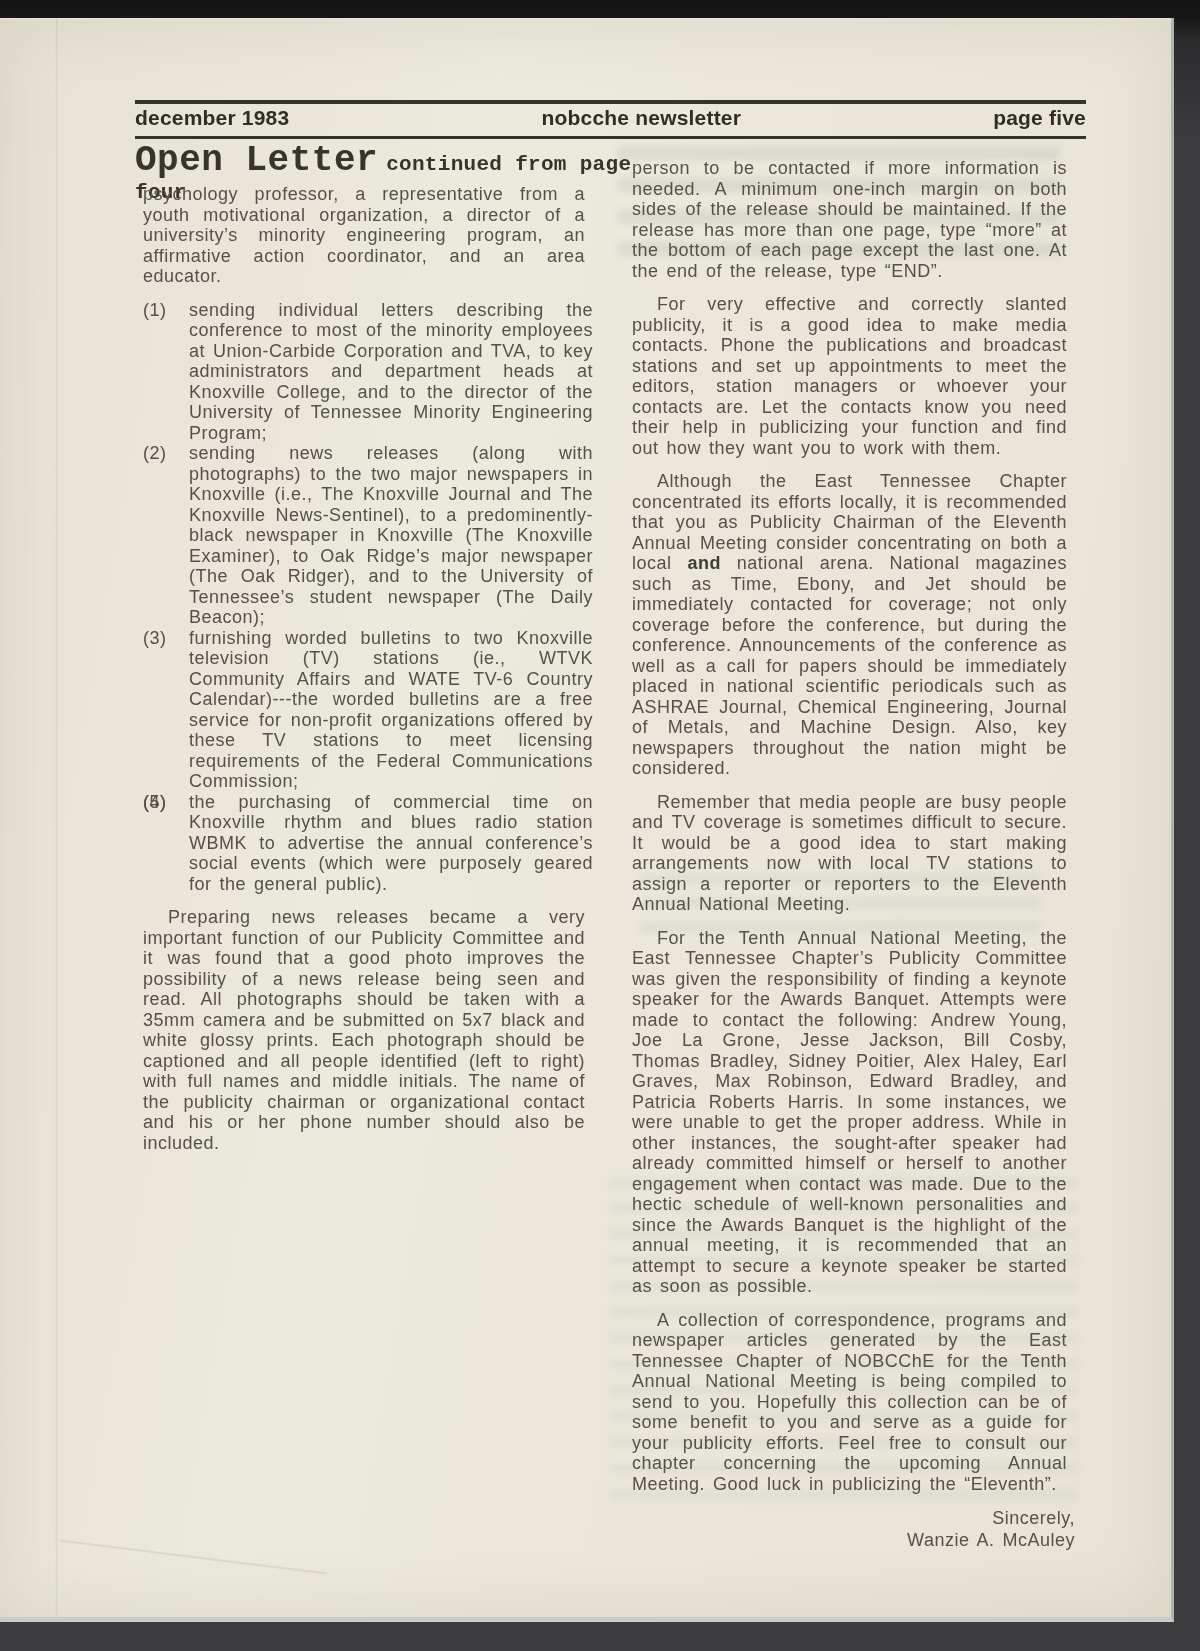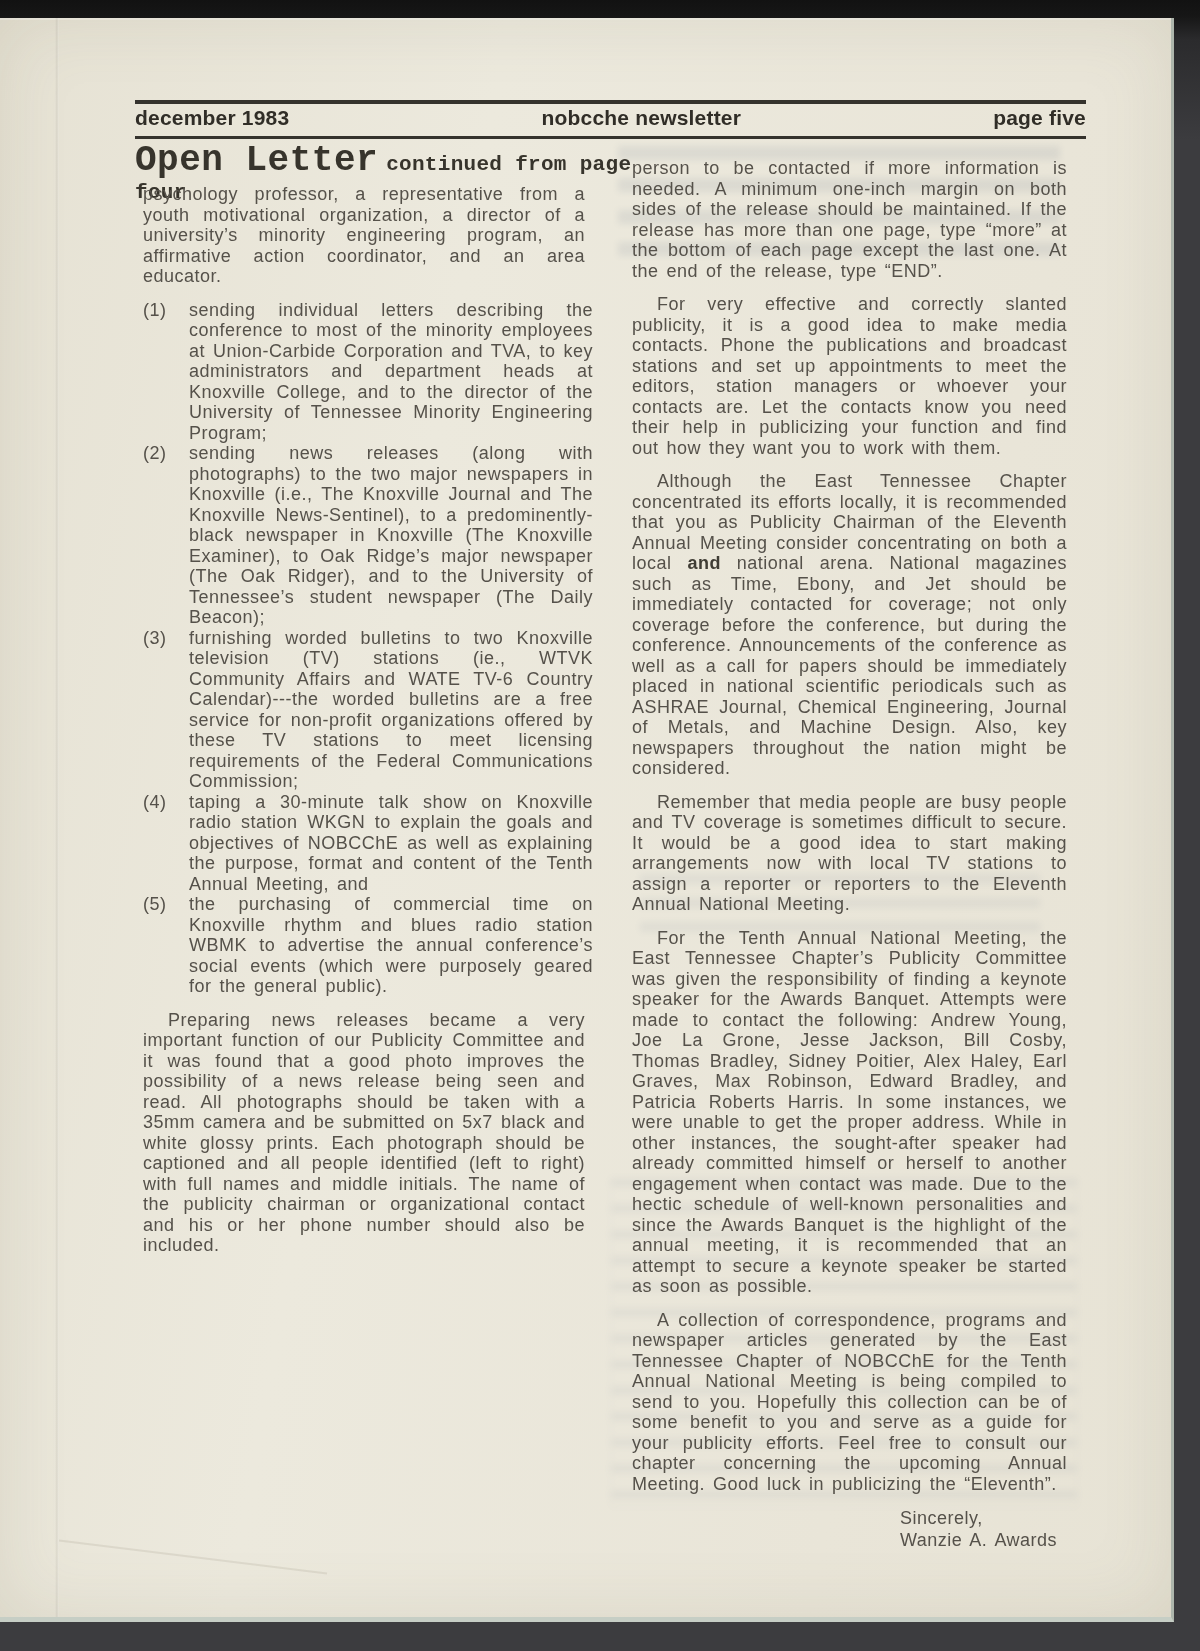--- a/index.html
+++ b/index.html
@@ -45,21 +45,21 @@
   .col-left{left:143px;}
   .col-right{left:632px; top:140px; width:443px;}
   .col p{margin:0 8px 13px 0;}
   .para-group.no-first-indent p:first-child{text-indent:0;}
   .para-group p, p.emphasis{text-indent:25px;}
   .numbered-list{margin:0 0 13px 0;}
   .list-item{position:relative; padding-left:46px; margin:0;}
   .list-marker{position:absolute; left:0; top:0; letter-spacing:.5px;}
   .emphasis b{color:#403d35;}
   .signoff{margin-top:12px; padding-left:268px; text-align:left;}
-  .signoff p{margin:0; line-height:22px;}
+  .signoff p{margin:0; line-height:22px;text-align:right;}
   .ghost{position:absolute; filter:blur(3px); transform:scaleX(-1); pointer-events:none;}
   .ghost.g1{left:618px; top:128px; width:442px; height:112px; opacity:.09;
     background:repeating-linear-gradient(180deg,#4a5a75 0 14px,transparent 14px 32px);}
   .ghost.g2{left:640px; top:856px; width:400px; height:66px; opacity:.07;
     background:repeating-linear-gradient(180deg,#5a6c85 0 10px,transparent 10px 24px);}
   .ghost.g3{left:610px; top:1160px; width:468px; height:330px; opacity:.06;
     background:repeating-linear-gradient(180deg,#5a6c85 0 9px,transparent 9px 26px);
     box-shadow:inset 0 0 0 2px rgba(100,115,145,.5);}
 </style>
 </head>
@@ -97,21 +97,20 @@
         <div class="list-item">
         <span class="list-marker">(2)</span>
         <span class="list-text">sending news releases (along with photographs) to the two major newspapers in Knoxville (i.e., The Knoxville Journal and The Knoxville News-Sentinel), to a predominently-black newspaper in Knoxville (The Knoxville Examiner), to Oak Ridge’s major newspaper (The Oak Ridger), and to the University of Tennessee’s student newspaper (The Daily Beacon);</span>
       </div>
         <div class="list-item">
         <span class="list-marker">(3)</span>
         <span class="list-text">furnishing worded bulletins to two Knoxville television (TV) stations (ie., WTVK Community Affairs and WATE TV-6 Country Calendar)---the worded bulletins are a free service for non-profit organizations offered by these TV stations to meet licensing requirements of the Federal Communications Commission;</span>
       </div>
         <div class="list-item">
         <span class="list-marker">(4)</span>
-        <span class="list-text">taping a 30-minute talk show on Knoxville radio station WKGN to explain the goals and objectives of NOBCChE as well as explaining the purpose, format and content of the Tenth Annual Meeting, and</span>
       </div>
         <div class="list-item">
         <span class="list-marker">(5)</span>
         <span class="list-text">the purchasing of commercial time on Knoxville rhythm and blues radio station WBMK to advertise the annual conference’s social events (which were purposely geared for the general public).</span>
       </div>
       </div>
     <div class="para-group">
         <p>Preparing news releases became a very important function of our Publicity Committee and it was found that a good photo improves the possibility of a news release being seen and read. All photographs should be taken with a 35mm camera and be submitted on 5x7 black and white glossy prints. Each photograph should be captioned and all people identified (left to right) with full names and middle initials. The name of the publicity chairman or organizational contact and his or her phone number should also be included.</p>
       </div>
   </div>
@@ -122,16 +121,16 @@
         <p>For very effective and correctly slanted publicity, it is a good idea to make media contacts. Phone the publications and broadcast stations and set up appointments to meet the editors, station managers or whoever your contacts are. Let the contacts know you need their help in publicizing your function and find out how they want you to work with them.</p>
       </div>
     <p class="emphasis"><span>Although the East Tennessee Chapter concentrated its efforts locally, it is recommended that you as Publicity Chairman of the Eleventh Annual Meeting consider concentrating on both a local</span> <b>and</b> <span>national arena. National magazines such as Time, Ebony, and Jet should be immediately contacted for coverage; not only coverage before the conference, but during the conference. Announcements of the conference as well as a call for papers should be immediately placed in national scientific periodicals such as ASHRAE Journal, Chemical Engineering, Journal of Metals, and Machine Design. Also, key newspapers throughout the nation might be considered.</span></p>
     <div class="para-group">
         <p>Remember that media people are busy people and TV coverage is sometimes difficult to secure. It would be a good idea to start making arrangements now with local TV stations to assign a reporter or reporters to the Eleventh Annual National Meeting.</p>
         <p>For the Tenth Annual National Meeting, the East Tennessee Chapter’s Publicity Committee was given the responsibility of finding a keynote speaker for the Awards Banquet. Attempts were made to contact the following: Andrew Young, Joe La Grone, Jesse Jackson, Bill Cosby, Thomas Bradley, Sidney Poitier, Alex Haley, Earl Graves, Max Robinson, Edward Bradley, and Patricia Roberts Harris. In some instances, we were unable to get the proper address. While in other instances, the sought-after speaker had already committed himself or herself to another engagement when contact was made. Due to the hectic schedule of well-known personalities and since the Awards Banquet is the highlight of the annual meeting, it is recommended that an attempt to secure a keynote speaker be started as soon as possible.</p>
         <p>A collection of correspondence, programs and newspaper articles generated by the East Tennessee Chapter of NOBCChE for the Tenth Annual National Meeting is being compiled to send to you. Hopefully this collection can be of some benefit to you and serve as a guide for your publicity efforts. Feel free to consult our chapter concerning the upcoming Annual Meeting. Good luck in publicizing the “Eleventh”.</p>
       </div>
     <div class="signoff">
       <p>Sincerely,</p>
-      <p>Wanzie A. Awards</p>
+      <p>Wanzie A. McAuley</p>
     </div>
   </div>
 </div>
 
 </body></html>

